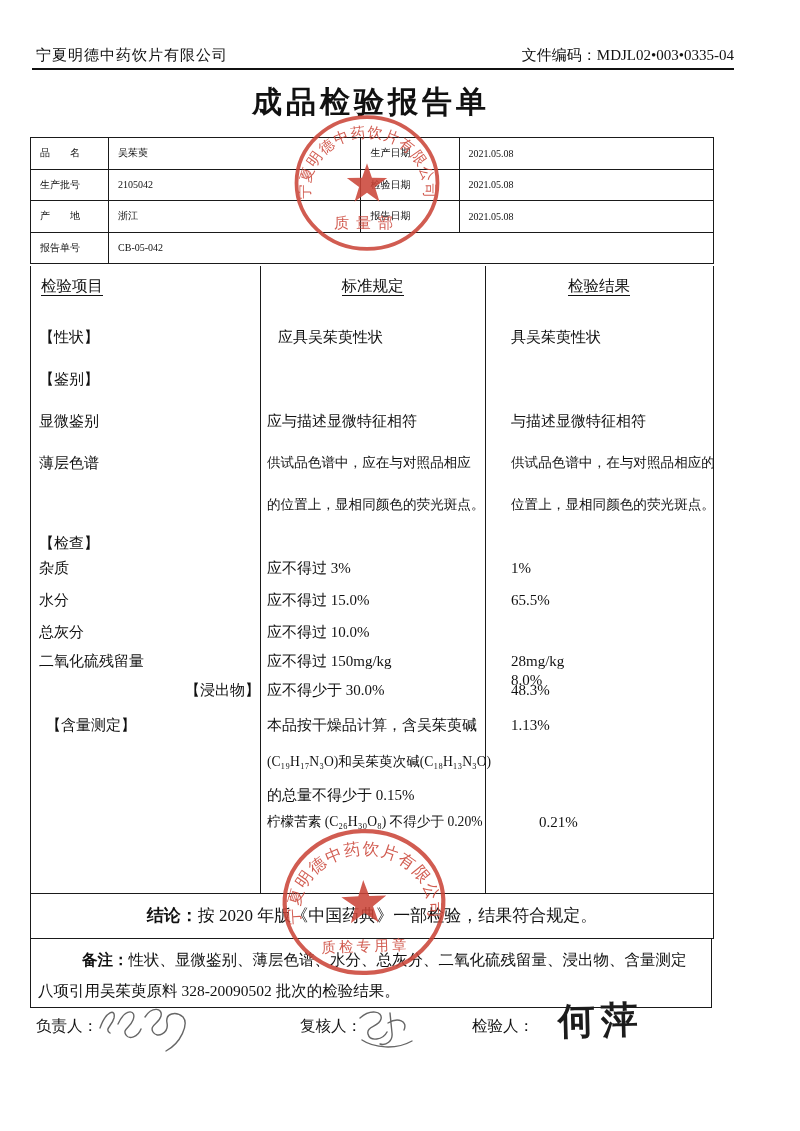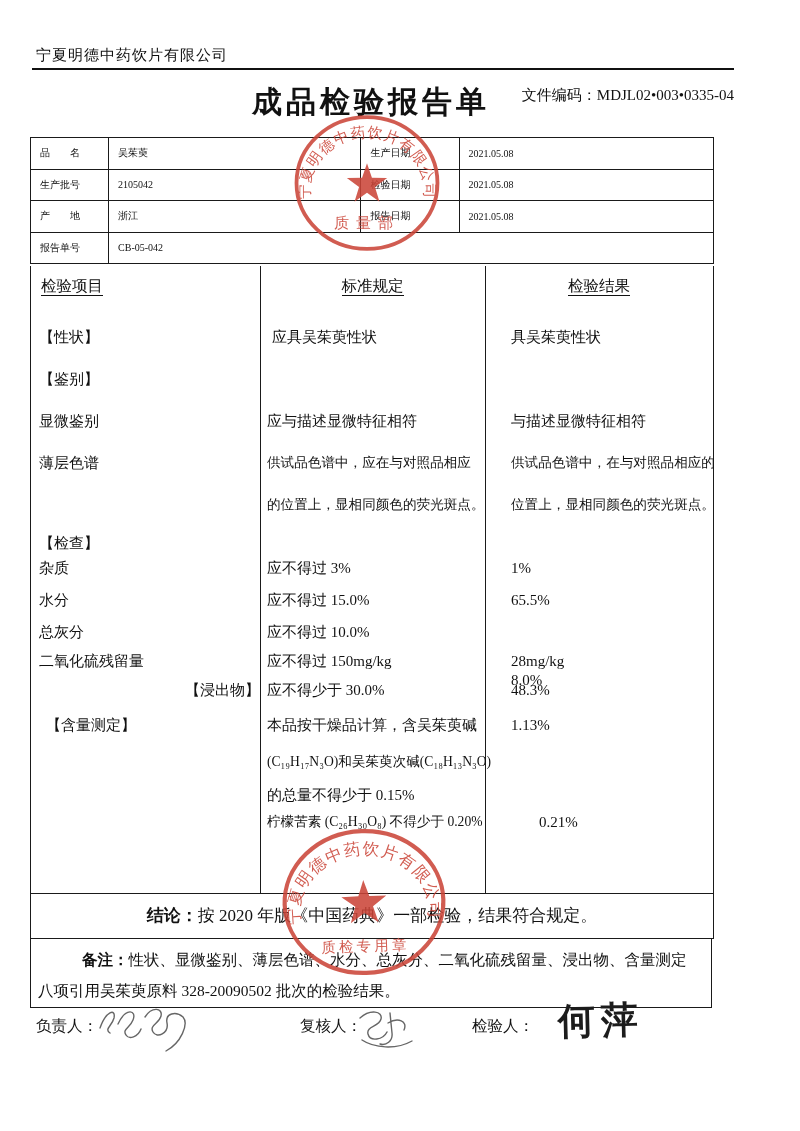--- a/index.html
+++ b/index.html
@@ -4,21 +4,21 @@
 <style>
   html,body{margin:0;padding:0;background:#888;}
   .page{
     position:relative;width:800px;height:1131px;background:#ffffff;
     margin:0 auto;overflow:hidden;
     font-family:"Liberation Serif","DejaVu Serif",serif;color:#111;
   }
   .abs{position:absolute;}
   
   .hdr-left{left:36px;top:46px;font-size:15px;letter-spacing:1px;}
-  .hdr-right{right:66px;top:46px;font-size:15px;margin-top:40px;}
+  .hdr-right{right:66px;top:46px;font-size:15px;}
   .hdr-rule{left:32px;top:68px;width:702px;border-top:2px solid #111;height:0;}
   .title{left:30px;top:82px;width:682px;text-align:center;font-size:30px;font-weight:bold;letter-spacing:4px;}
   
   table.info{position:absolute;left:30px;top:137px;width:684px;border-collapse:collapse;table-layout:fixed;}
   table.info td{border:1.8px solid #1a1a1a;height:30.5px;font-size:10px;padding:0 0 0 9px;vertical-align:middle;}
   
   .main-table{left:30px;top:266px;width:682px;height:627px;border:1.8px solid #1a1a1a;border-top:none;}
   .vline{position:absolute;top:0;height:100%;width:0;border-left:1.6px solid #1a1a1a;}
   .v1{left:229px;} .v2{left:454px;}
   .mt-head{position:absolute;top:10px;height:22px;font-size:15.5px;}
@@ -94,21 +94,21 @@
     </table>
 
   <div class="abs main-table">
     <div class="vline v1"></div>
     <div class="vline v2"></div>
     <div class="mt-head mh1"><span>检验项目</span></div>
     <div class="mt-head mh2"><span>标准规定</span></div>
     <div class="mt-head mh3"><span>检验结果</span></div>
     <div id="main-lines">
         <div class="mline ci" style="top: 59px; left: 0px;">【性状】</div>
-        <div class="mline cs" style="top: 59px; left: 234px; padding-left: 7px;">应具吴茱萸性状</div>
+        <div class="mline cs" style="top: 59px; left: 240px; padding-left: 7px;">应具吴茱萸性状</div>
         <div class="mline cr" style="top: 59px; left: 454px;">具吴茱萸性状</div>
         <div class="mline ci" style="top: 101px; left: 0px;">【鉴别】</div>
         <div class="mline ci" style="top: 143px; left: 0px;">显微鉴别</div>
         <div class="mline cs" style="top: 143px; left: 229px;">应与描述显微特征相符</div>
         <div class="mline cr" style="top: 143px; left: 454px;">与描述显微特征相符</div>
         <div class="mline ci" style="top: 185px; left: 0px;">薄层色谱</div>
         <div class="mline cs tight" style="top: 185px; left: 229px;">供试品色谱中，应在与对照品相应</div>
         <div class="mline cr tight" style="top: 185px; left: 454px;">供试品色谱中，在与对照品相应的</div>
         <div class="mline cs tight" style="top: 227px; left: 229px;">的位置上，显相同颜色的荧光斑点。</div>
         <div class="mline cr tight" style="top: 227px; left: 454px;">位置上，显相同颜色的荧光斑点。</div>

